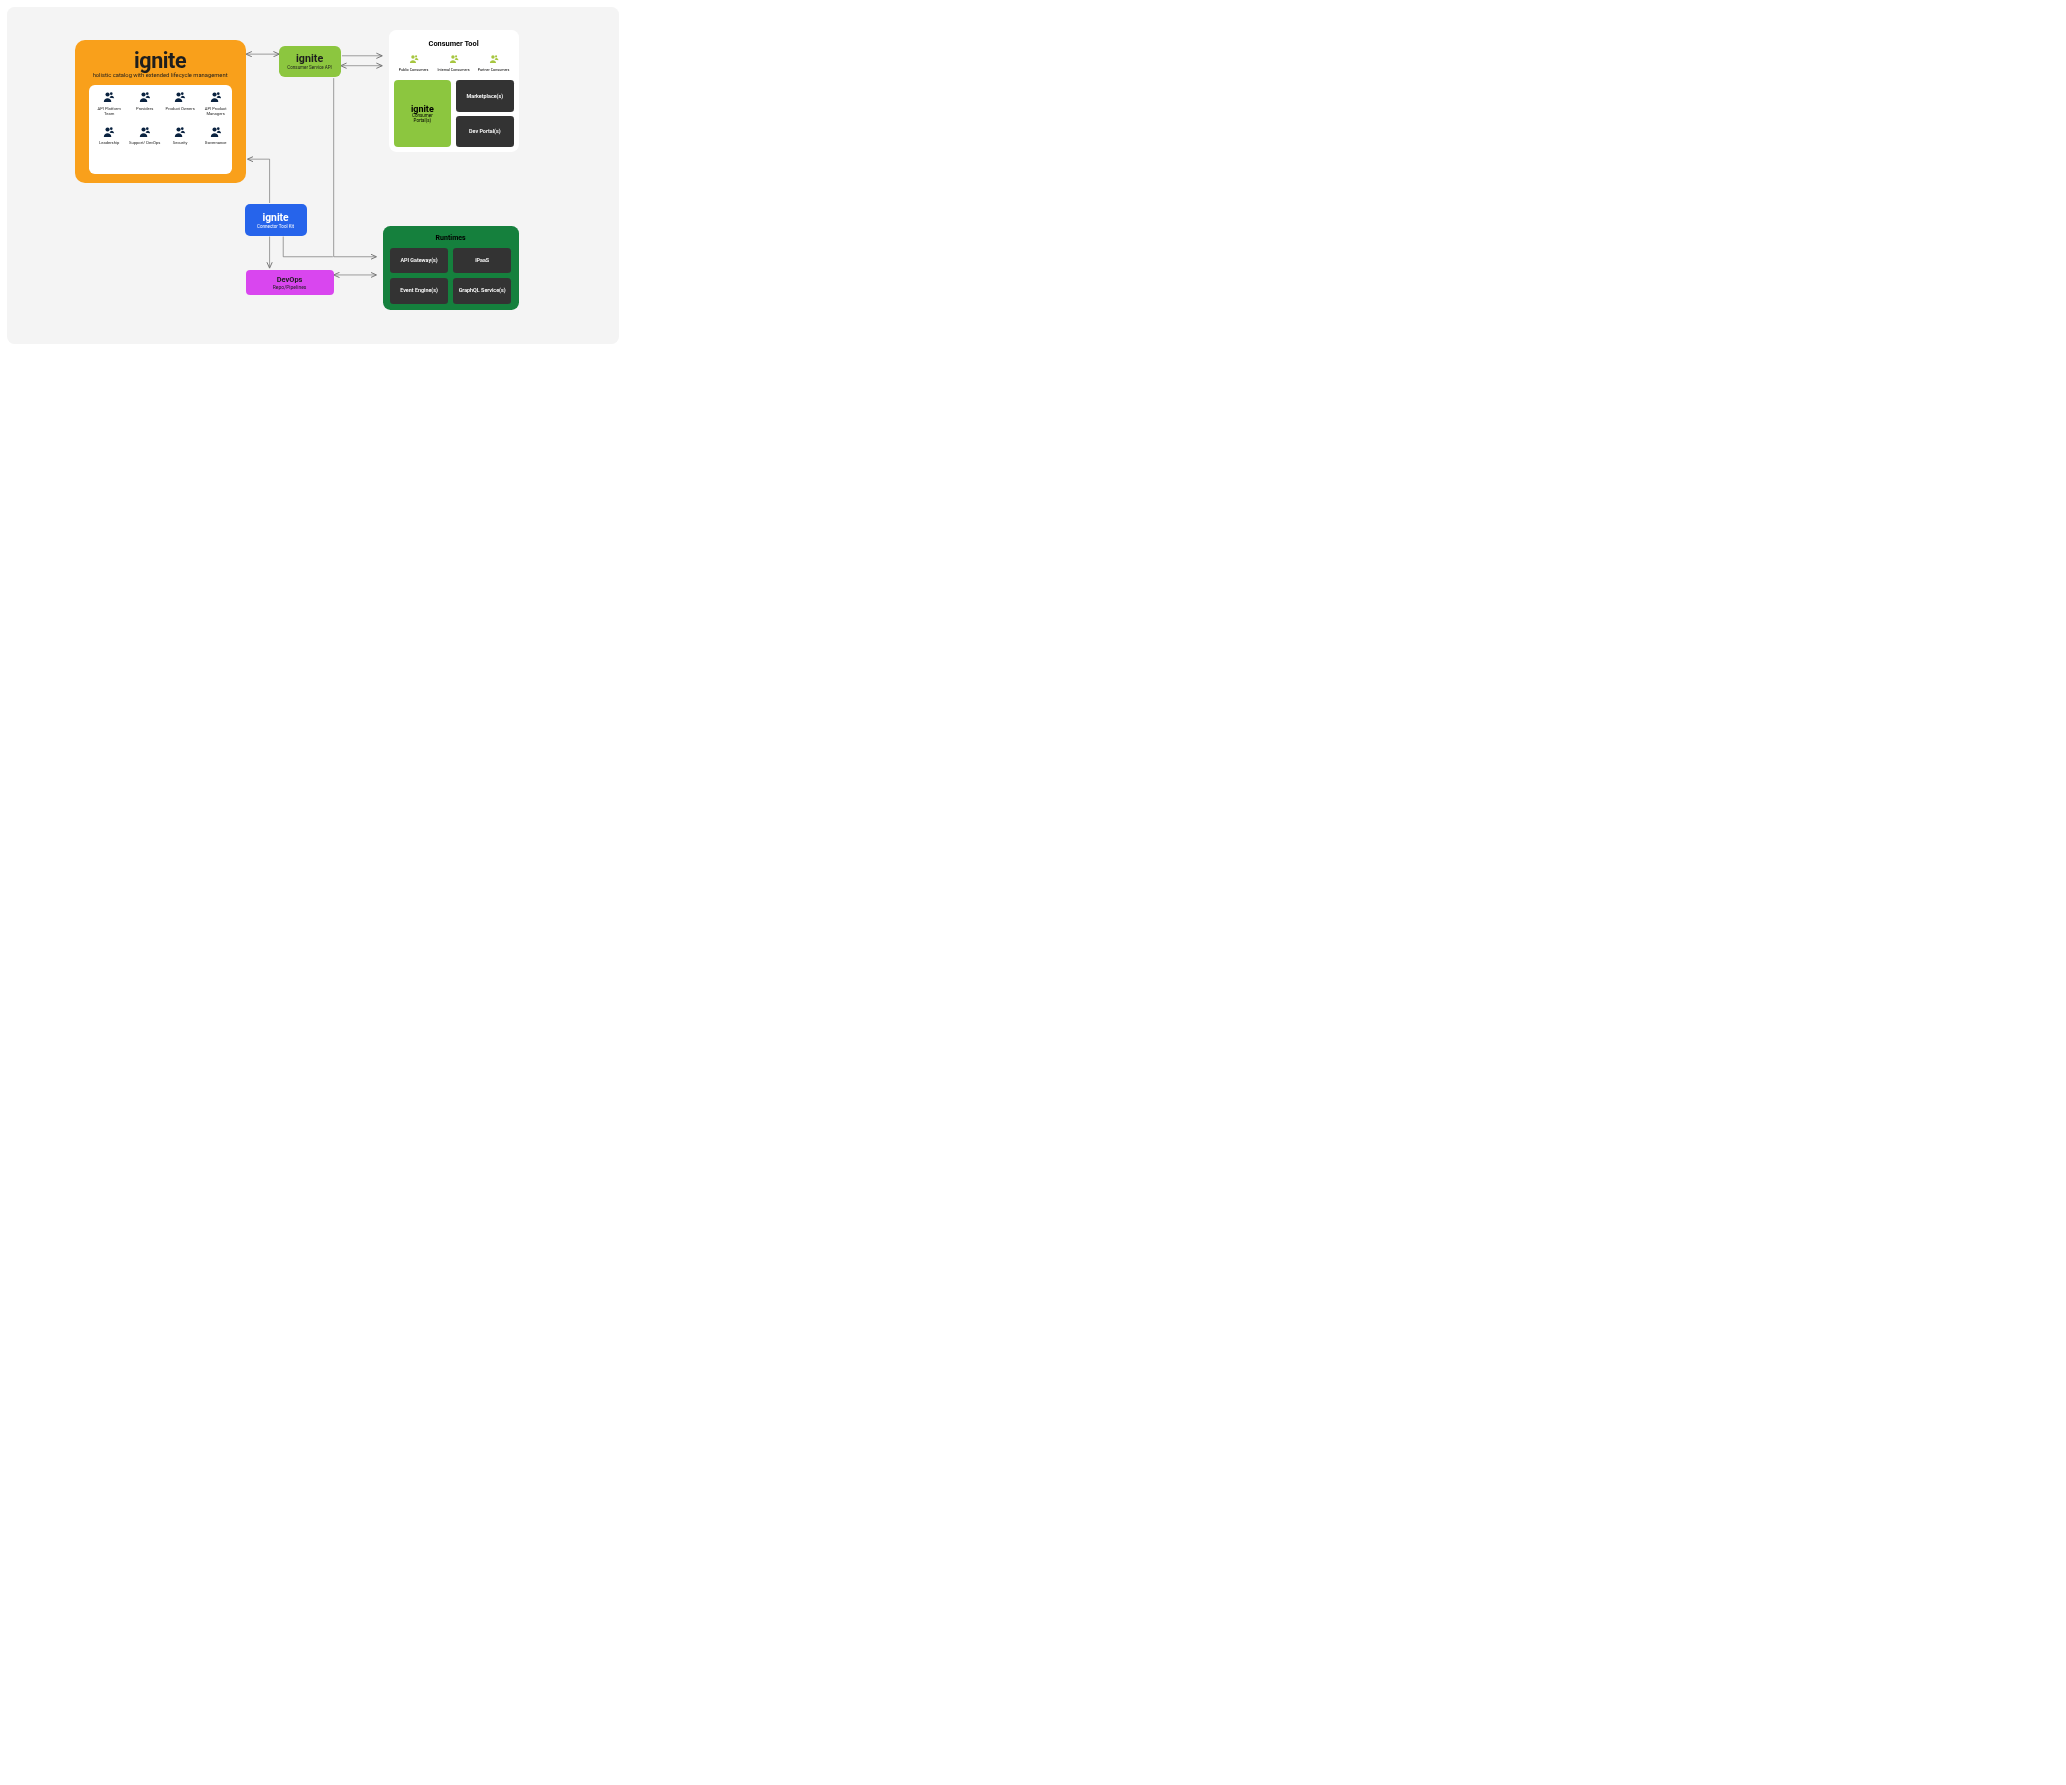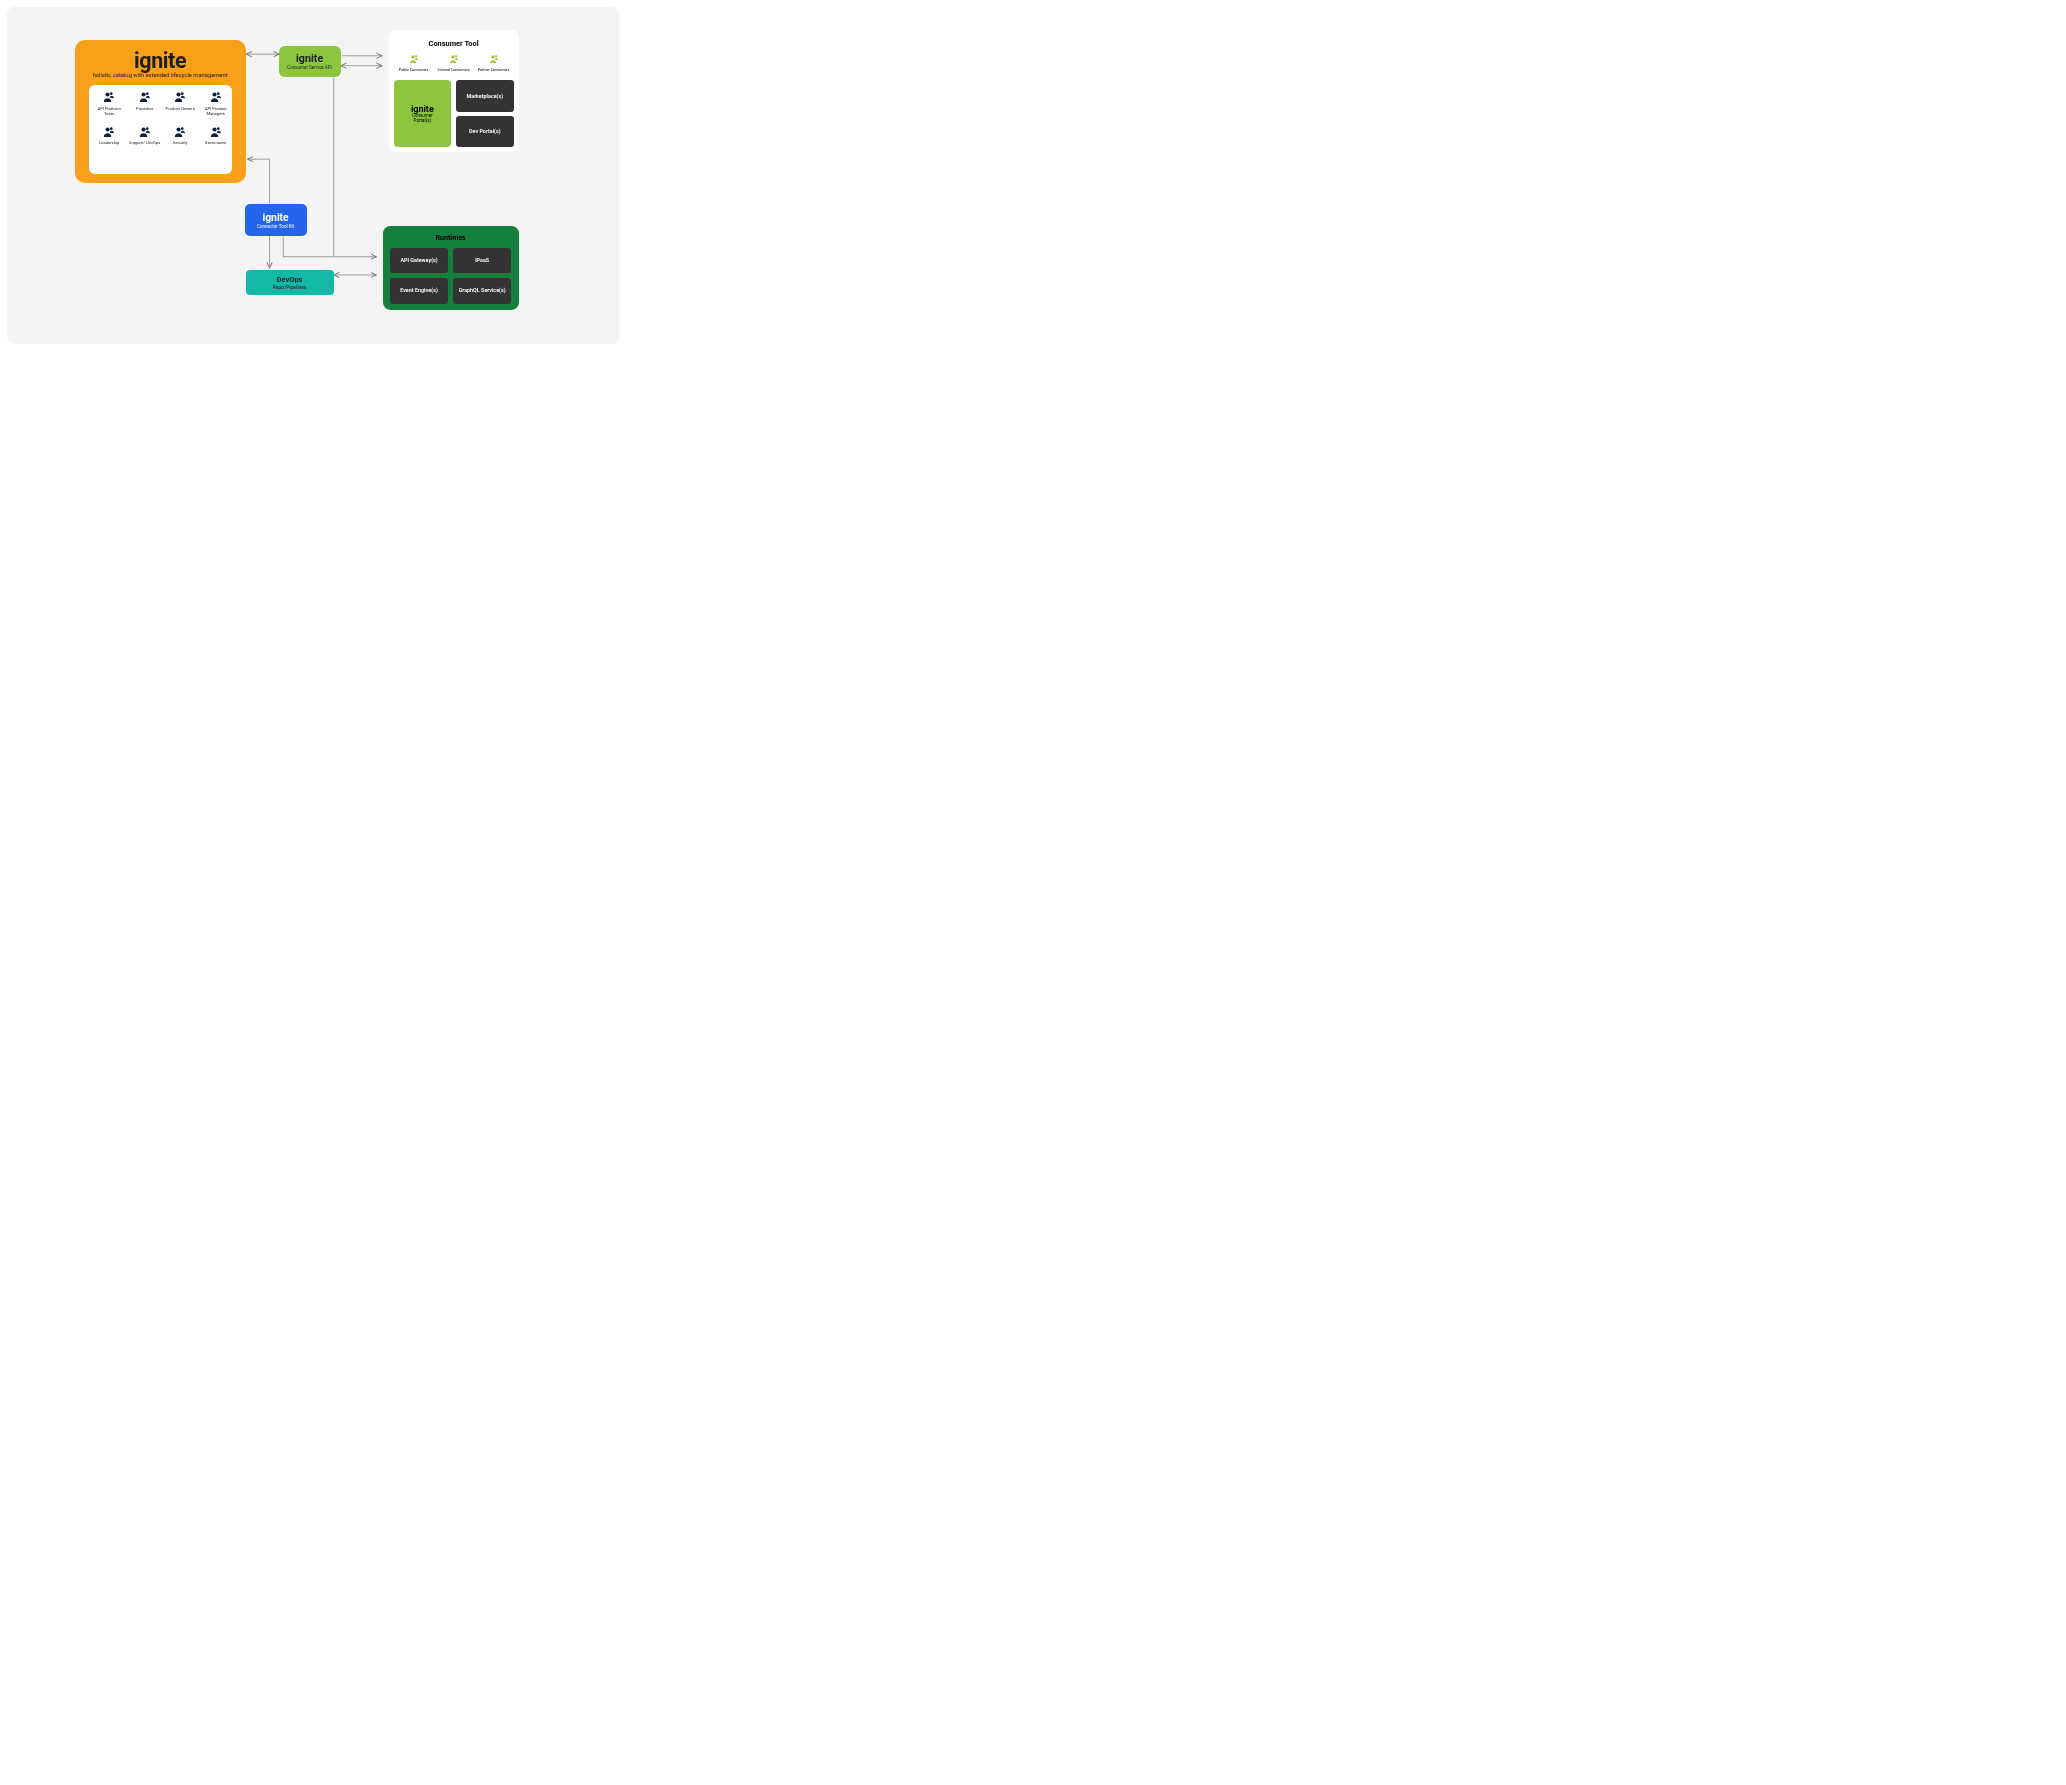--- a/index.html
+++ b/index.html
@@ -91,21 +91,21 @@
     width: 62px; height: 32px;
     background: #2664eb;
     border-radius: 5px;
     color: #fff;
   }
   .connector-box .t1 { font-size: 10.3px; font-weight: 700; margin-top:-1.7px;}
   .connector-box .t2 { font-size: 4.5px; }
   .devops-box {
     left: 239px; top: 263px;
     width: 88px; height: 24.4px;
-    background: #14b8a6;
+    background: #d946ef;
     border-radius: 4.1px;
   }
   .devops-box .t1 { font-size: 7.4px; font-weight: 700; }
   .devops-box .t2 { font-size: 5px; }
   
   .cv-panel {
     left: 382px; top: 23px;
     width: 130px; height: 122px;
     background: #ffffff;
     border-radius: 7.4px;

